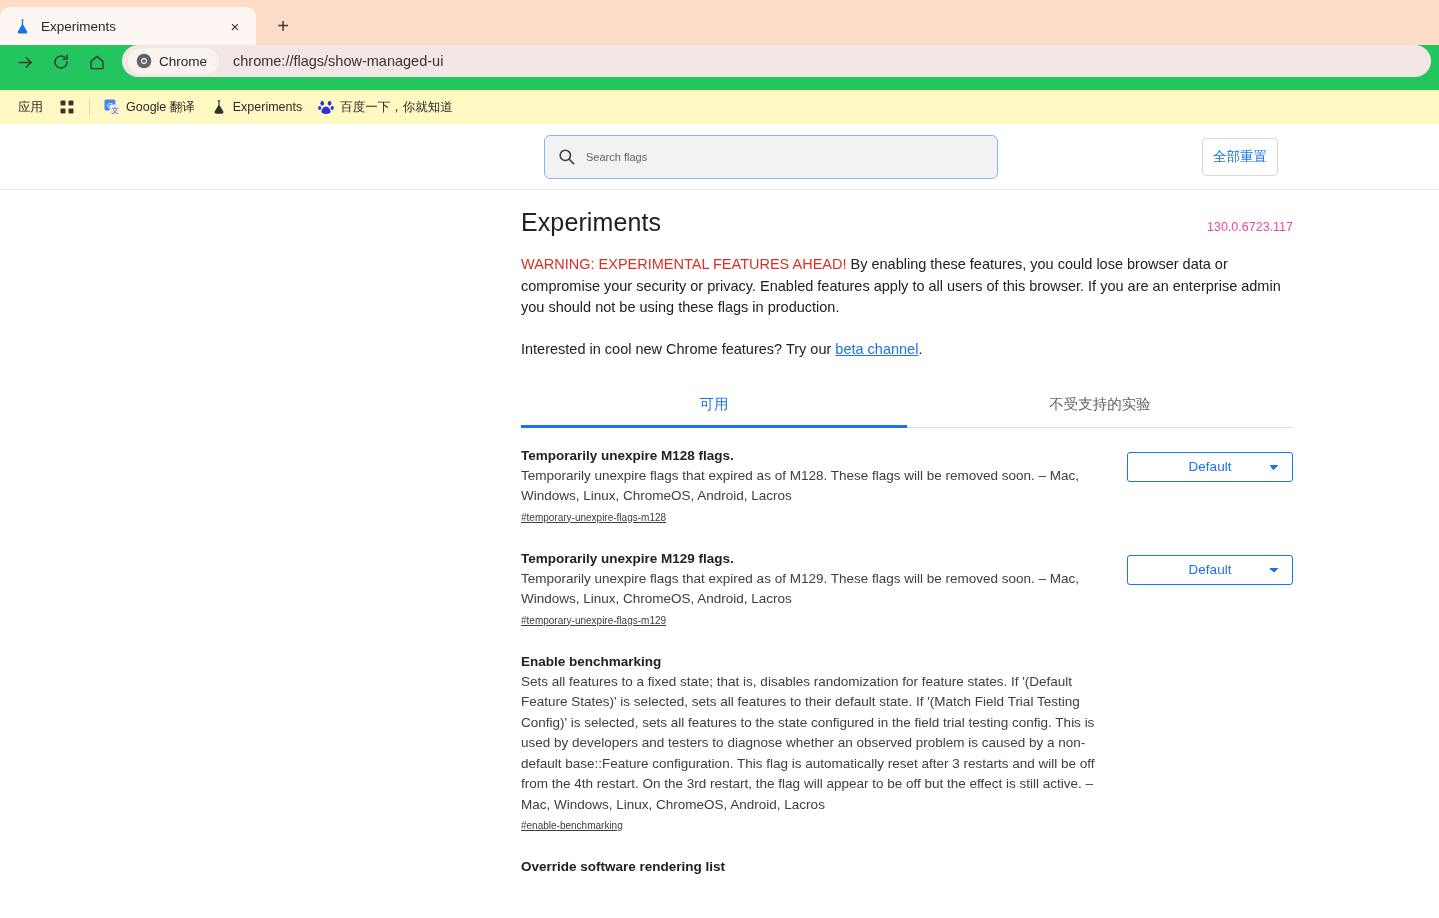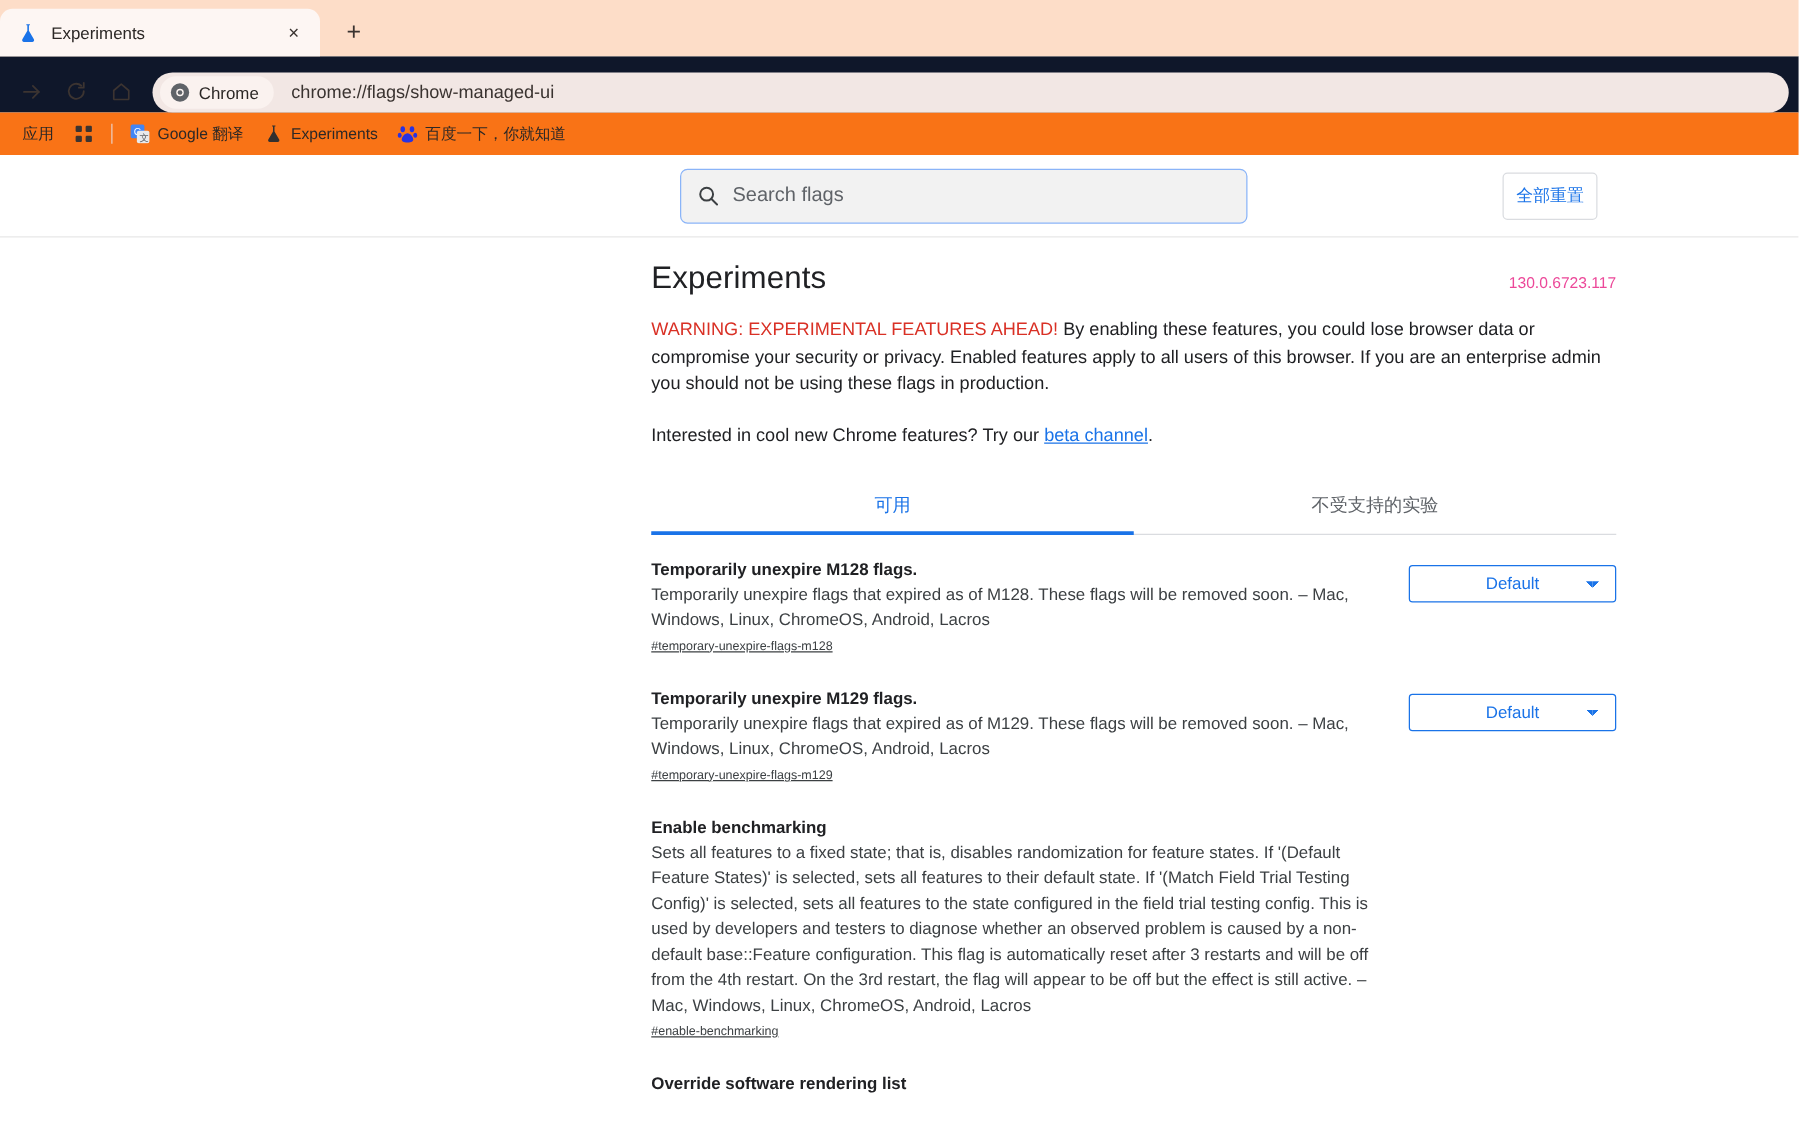--- a/index.html
+++ b/index.html
@@ -52,23 +52,23 @@
     margin: 0 0 4px 12px;
     display: flex; align-items: center; justify-content: center;
     border-radius: 50%;
     color: #3a3330;
     font-size: 20px;
     line-height: 1;
   }
 
   .toolbar {
     height: 45px;
-    background: #0f172a;
-    display: flex;
-    align-items: flex-end;
+    background: #22c55e;
+    display: flex;
+    align-items: flex-start;
     padding: 0 8px 0 8px;
     gap: 2px;
   }
   .tb-btn {
     width: 34px; height: 34px;
     display: flex; align-items: center; justify-content: center;
     border-radius: 50%;
     color: #3c3431;
   }
   .omnibox {
@@ -95,21 +95,21 @@
   .chrome-chip .lbl { font-size: 13.5px; color: #2b2725; }
   .omnibox-url {
     font-size: 14.5px;
     color: #3a3330;
     white-space: nowrap;
     overflow: hidden;
   }
 
   .bookmarks {
     height: 34px;
-    background: #f97316;
+    background: #fef9c3;
     display: flex;
     align-items: center;
     padding: 0 10px;
     gap: 0;
     font-size: 12.5px;
     color: #2d2826;
   }
   .bm {
     display: flex;
     align-items: center;
@@ -148,21 +148,21 @@
     align-items: center;
     padding: 0 12px;
     gap: 10px;
   }
   .search-input {
     flex: 1;
     border: none;
     outline: none;
     background: transparent;
     font-family: "Liberation Sans", sans-serif;
-    font-size: 16px;
+    font-size: 11px;
     color: #202124;
   }
   .search-input::placeholder { color: #5f6368; }
   .reset-btn {
     position: absolute;
     left: 1202px;
     width: 76px;
     height: 38px;
     background: #fff;
     border: 1px solid #dadce0;

